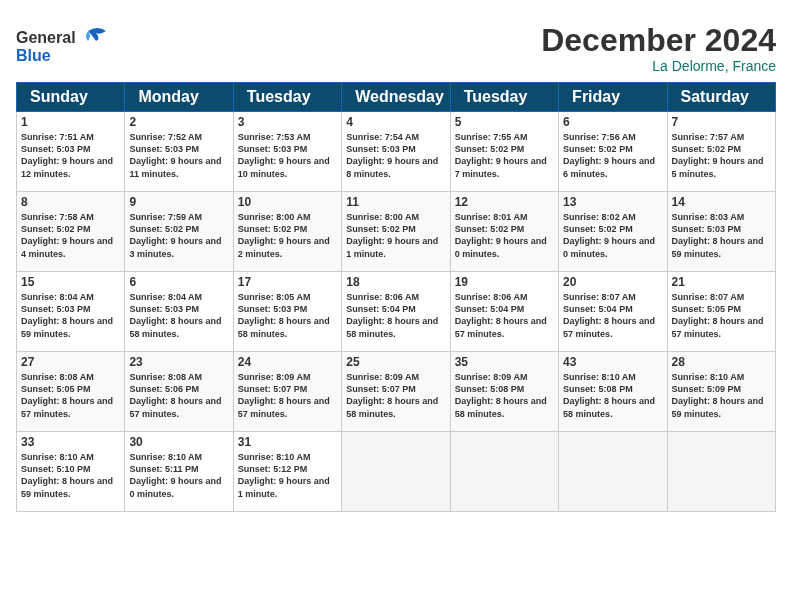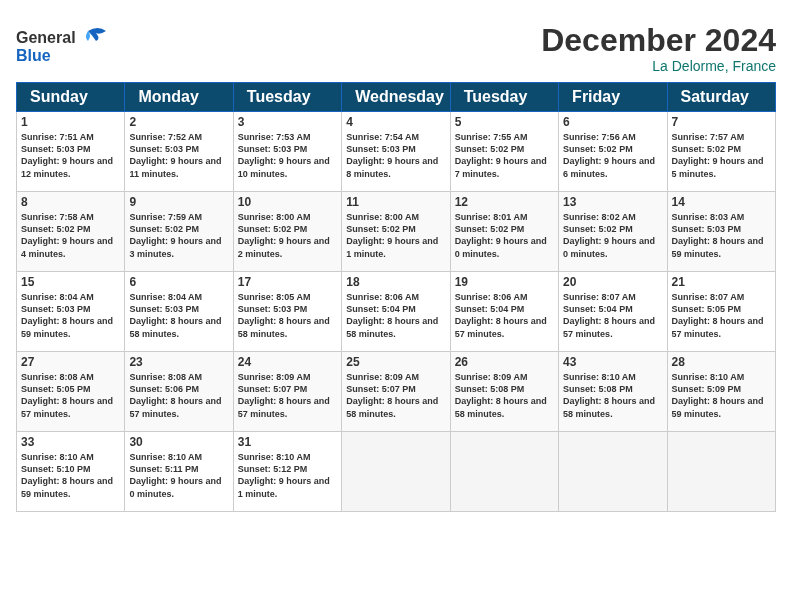--- a/index.html
+++ b/index.html
@@ -145,21 +145,21 @@
           <td><span class="day-num">18</span><span class="day-info">Sunrise: 8:06 AM<br>Sunset: 5:04 PM<br>Daylight: 8 hours and 58 minutes.</span></td>
           <td><span class="day-num">19</span><span class="day-info">Sunrise: 8:06 AM<br>Sunset: 5:04 PM<br>Daylight: 8 hours and 57 minutes.</span></td>
           <td><span class="day-num">20</span><span class="day-info">Sunrise: 8:07 AM<br>Sunset: 5:04 PM<br>Daylight: 8 hours and 57 minutes.</span></td>
           <td><span class="day-num">21</span><span class="day-info">Sunrise: 8:07 AM<br>Sunset: 5:05 PM<br>Daylight: 8 hours and 57 minutes.</span></td>
         </tr>
         <tr>
           <td><span class="day-num">27</span><span class="day-info">Sunrise: 8:08 AM<br>Sunset: 5:05 PM<br>Daylight: 8 hours and 57 minutes.</span></td>
           <td><span class="day-num">23</span><span class="day-info">Sunrise: 8:08 AM<br>Sunset: 5:06 PM<br>Daylight: 8 hours and 57 minutes.</span></td>
           <td><span class="day-num">24</span><span class="day-info">Sunrise: 8:09 AM<br>Sunset: 5:07 PM<br>Daylight: 8 hours and 57 minutes.</span></td>
           <td><span class="day-num">25</span><span class="day-info">Sunrise: 8:09 AM<br>Sunset: 5:07 PM<br>Daylight: 8 hours and 58 minutes.</span></td>
-          <td><span class="day-num">26</span><span class="day-info">Sunrise: 8:09 AM<br>Sunset: 5:08 PM<br>Daylight: 8 hours and 58 minutes.</span></td>
+          <td><span class="day-num">35</span><span class="day-info">Sunrise: 8:09 AM<br>Sunset: 5:08 PM<br>Daylight: 8 hours and 58 minutes.</span></td>
           <td><span class="day-num">43</span><span class="day-info">Sunrise: 8:10 AM<br>Sunset: 5:08 PM<br>Daylight: 8 hours and 58 minutes.</span></td>
           <td><span class="day-num">28</span><span class="day-info">Sunrise: 8:10 AM<br>Sunset: 5:09 PM<br>Daylight: 8 hours and 59 minutes.</span></td>
         </tr>
         <tr>
           <td><span class="day-num">33</span><span class="day-info">Sunrise: 8:10 AM<br>Sunset: 5:10 PM<br>Daylight: 8 hours and 59 minutes.</span></td>
           <td><span class="day-num">30</span><span class="day-info">Sunrise: 8:10 AM<br>Sunset: 5:11 PM<br>Daylight: 9 hours and 0 minutes.</span></td>
           <td><span class="day-num">31</span><span class="day-info">Sunrise: 8:10 AM<br>Sunset: 5:12 PM<br>Daylight: 9 hours and 1 minute.</span></td>
           <td class="empty"></td>
           <td class="empty"></td>
           <td class="empty"></td>

